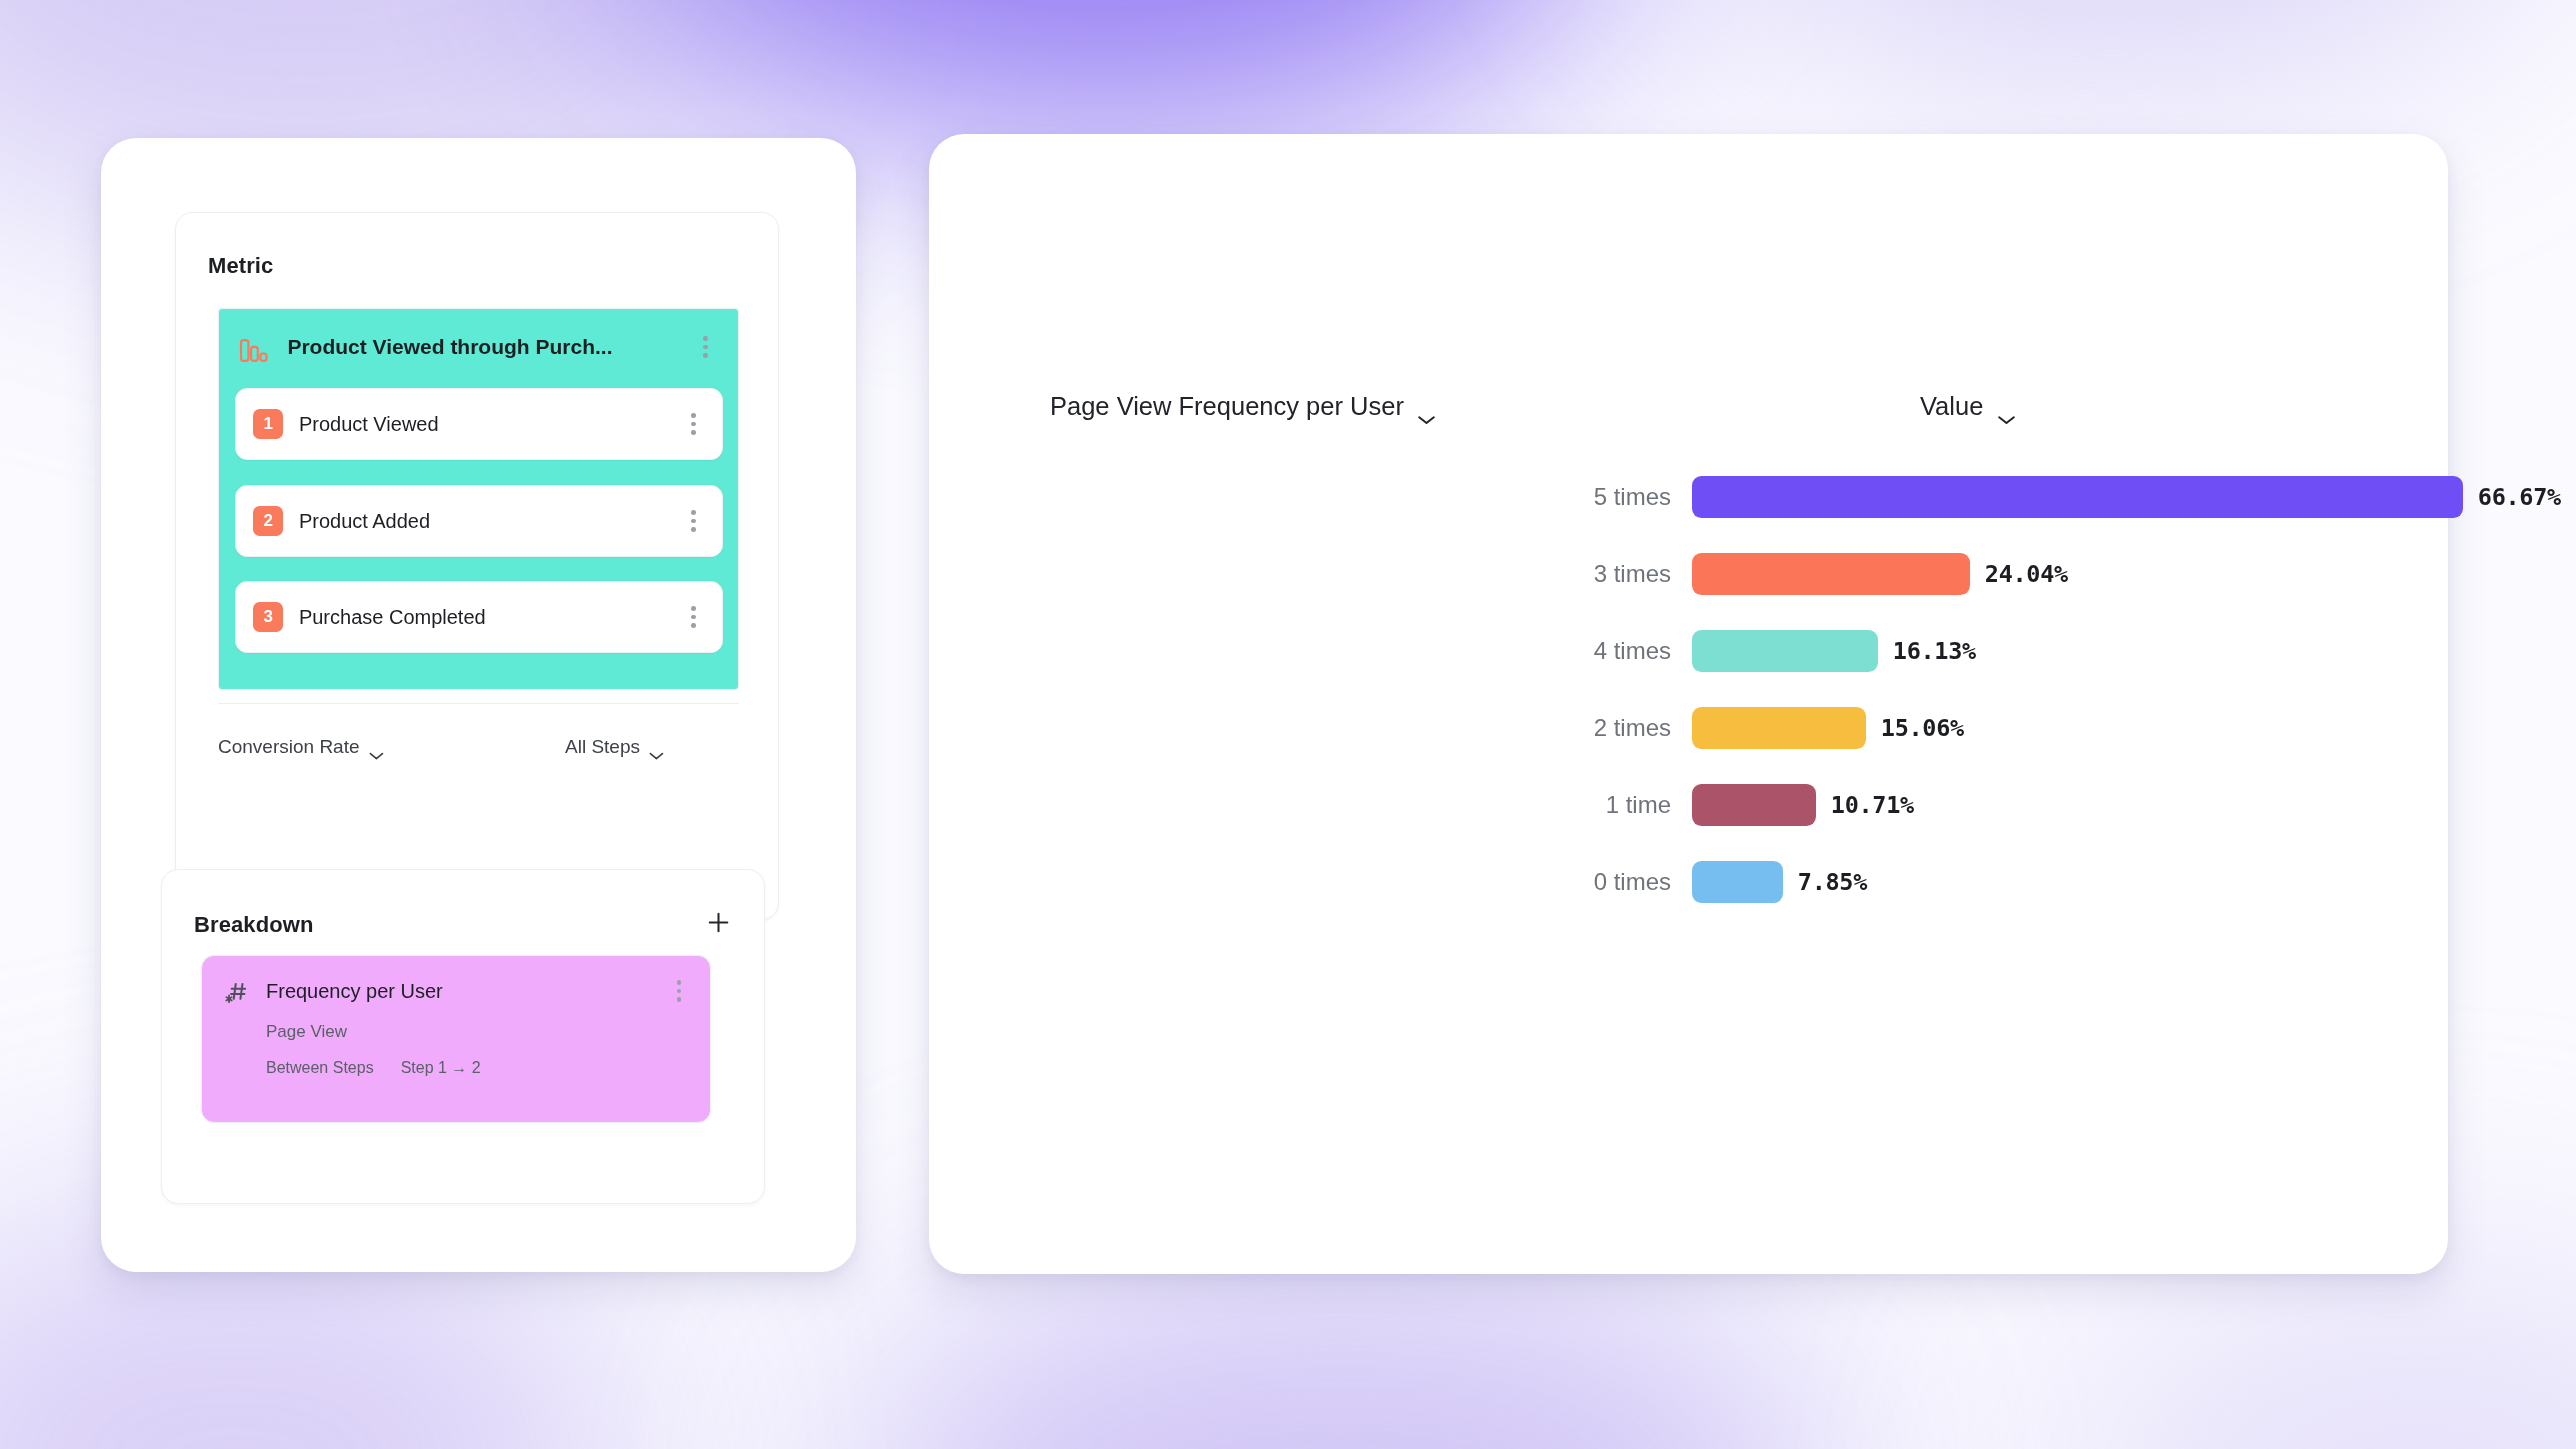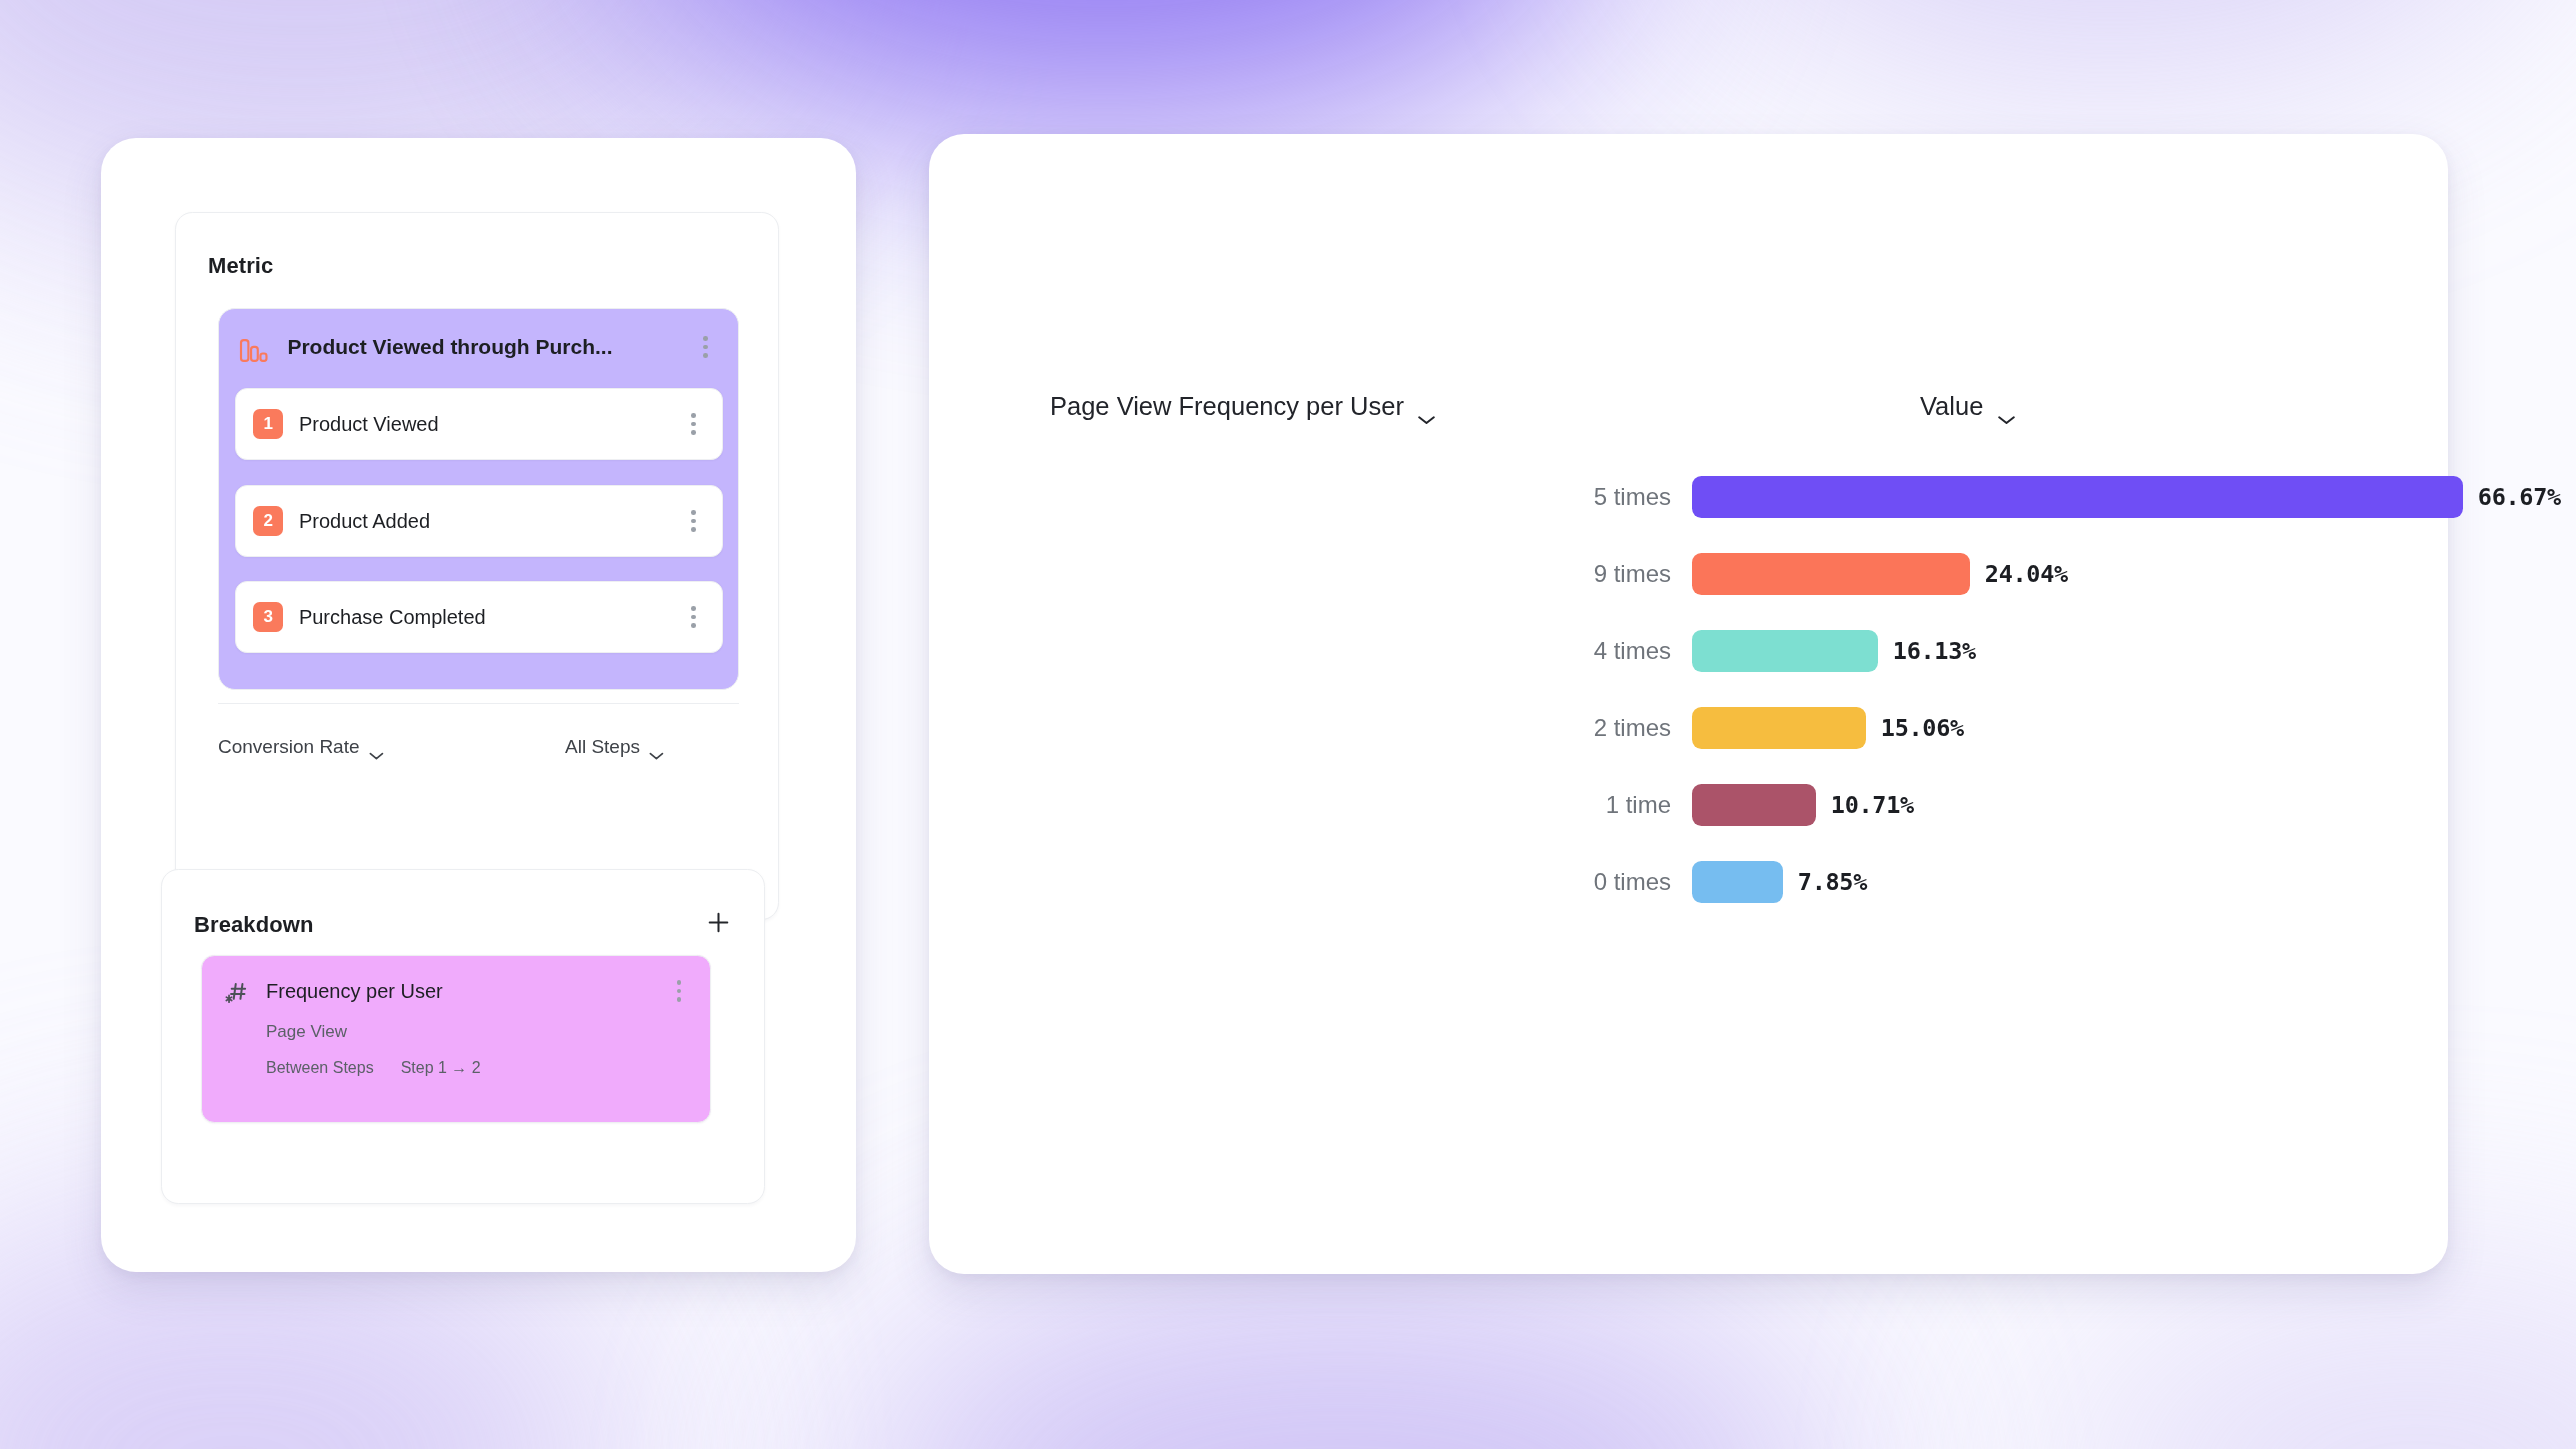--- a/index.html
+++ b/index.html
@@ -112,22 +112,22 @@
     cursor: pointer;
   }
   .plus-btn svg { display: block; }
 
   
   .metric-group {
     position: absolute;
     left: 42px; top: 95px;
     width: 521px;
     border: 1.3px solid #eceef1;
-    border-radius: 17px;
-    background: #c4b5fd;
+    border-radius: 4px;
+    background: #5eead4;
     padding: 0;
     height: 382px;
     text-decoration: underline;
   }
 
   .metric-head {
     position: absolute;
     left: 0; top: 0;
     width: 100%;
     height: 76px;
@@ -475,21 +475,21 @@
 
   <div class="chart-rows" id="chart-rows">
       <div class="chart-row">
         <div class="row-label">5 times</div>
         <div class="row-bar-wrap">
           <div class="row-bar" style="width: 771px; background: rgb(111, 78, 245);"></div>
           <div class="row-value">66.67%</div>
         </div>
       </div>
       <div class="chart-row">
-        <div class="row-label">9 times</div>
+        <div class="row-label">3 times</div>
         <div class="row-bar-wrap">
           <div class="row-bar" style="width: 278px; background: rgb(251, 117, 89);"></div>
           <div class="row-value">24.04%</div>
         </div>
       </div>
       <div class="chart-row">
         <div class="row-label">4 times</div>
         <div class="row-bar-wrap">
           <div class="row-bar" style="width: 186px; background: rgb(125, 223, 209);"></div>
           <div class="row-value">16.13%</div>

